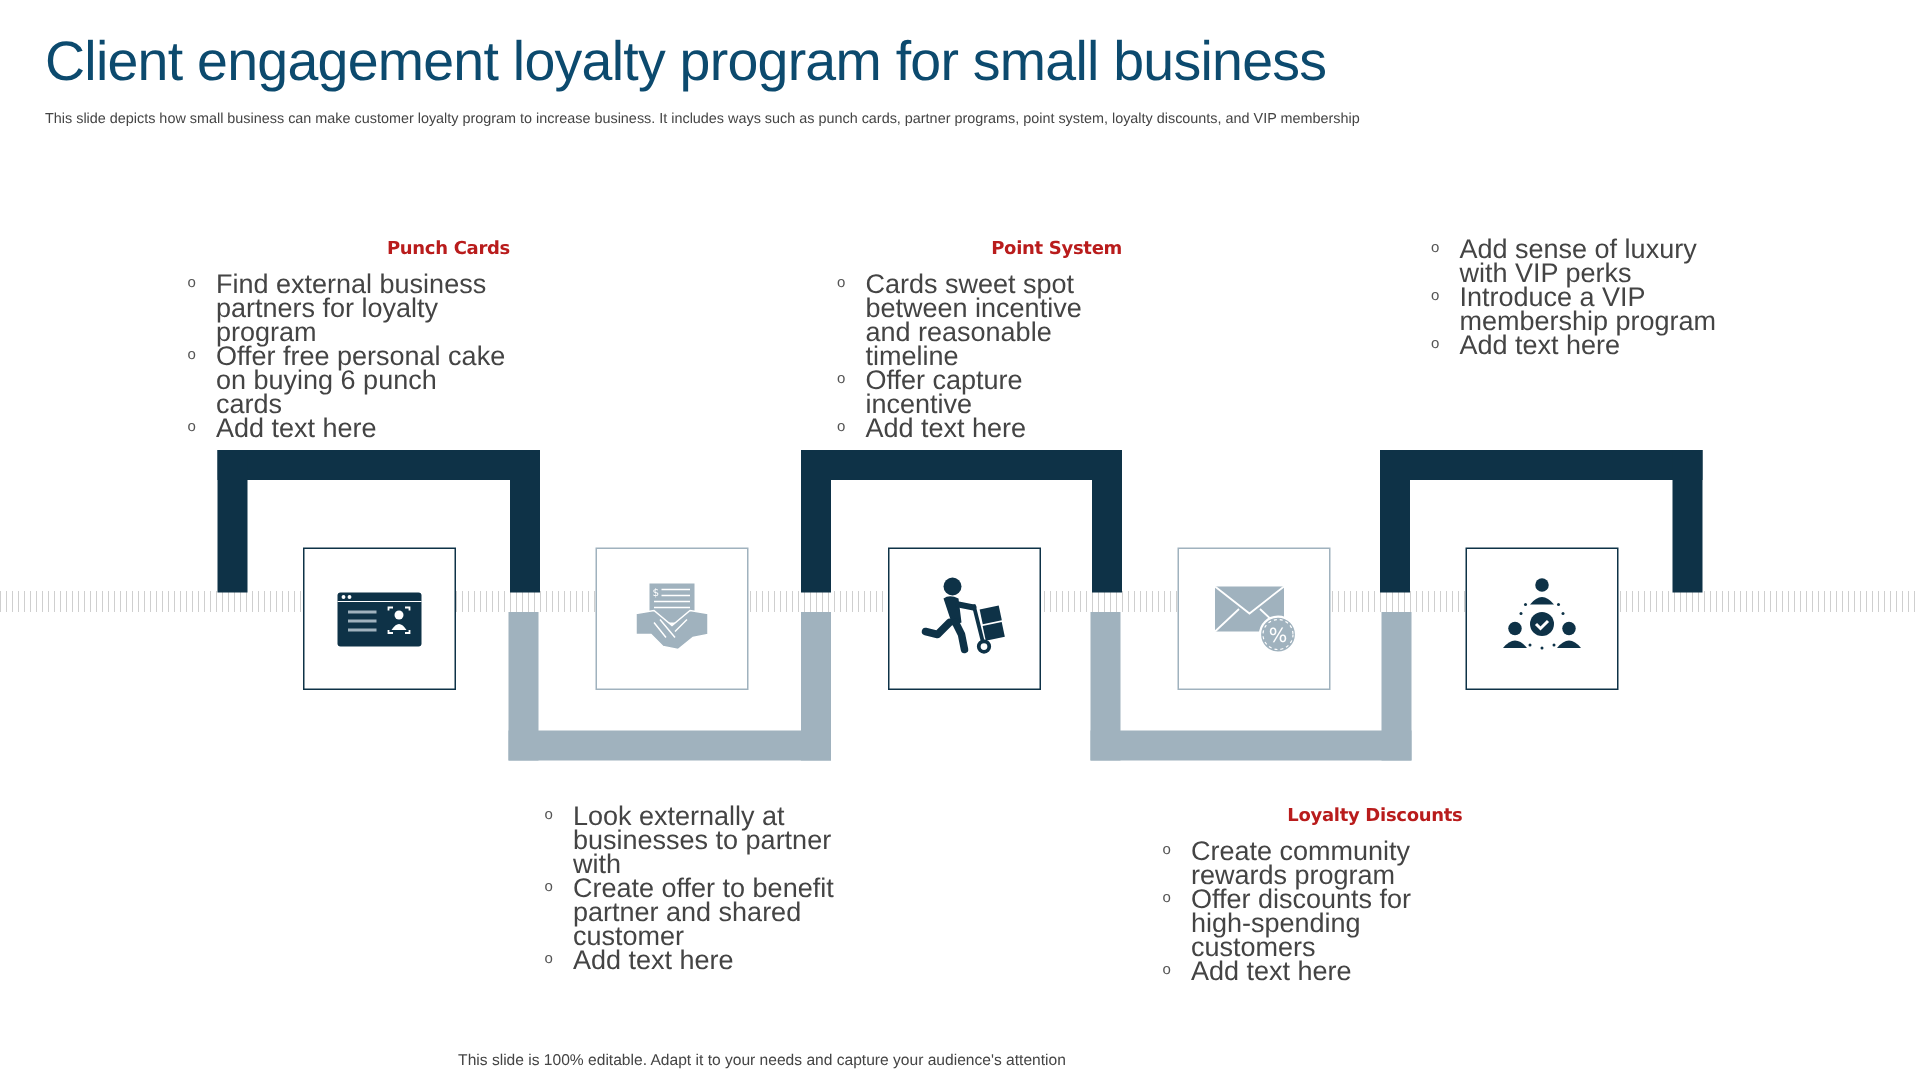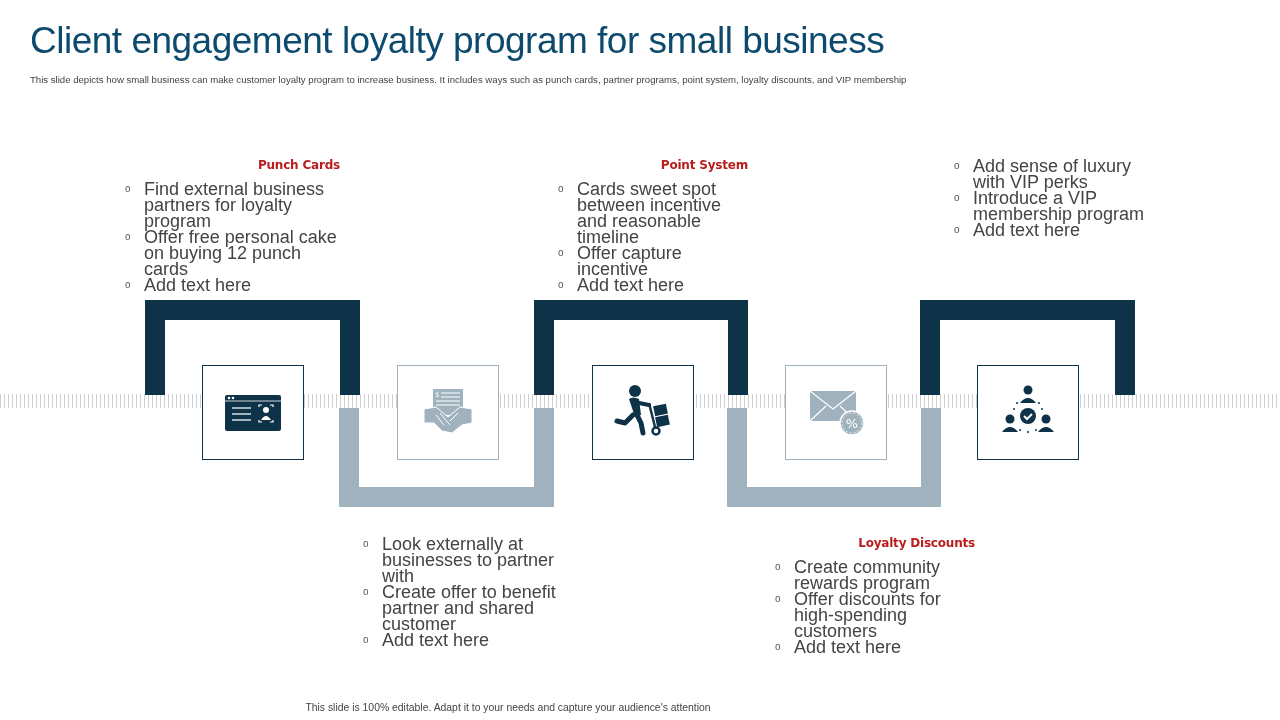--- a/index.html
+++ b/index.html
@@ -31,21 +31,21 @@
 </head>
 <body>
 
 <div class="title">Client engagement loyalty program for small business</div>
 <div class="subtitle">This slide depicts how small business can make customer loyalty program to increase business. It includes ways such as punch cards, partner programs, point system, loyalty discounts, and VIP membership</div>
 
 <div class="card" style="left:125px; top:158px;">
   <h3>Punch Cards</h3>
   <ul>
     <li>Find external business partners for loyalty program</li>
-    <li>Offer free personal cake on buying 12  punch cards</li>
+    <li>Offer free personal cake on buying 6  punch cards</li>
     <li>Add text here</li>
   </ul>
 </div>
 <div class="card" style="left:558px; top:158px; width:190px;">
   <h3>Point System</h3>
   <ul>
     <li>Cards sweet spot between incentive and reasonable timeline</li>
     <li>Offer capture  incentive</li>
     <li>Add text here</li>
   </ul>

